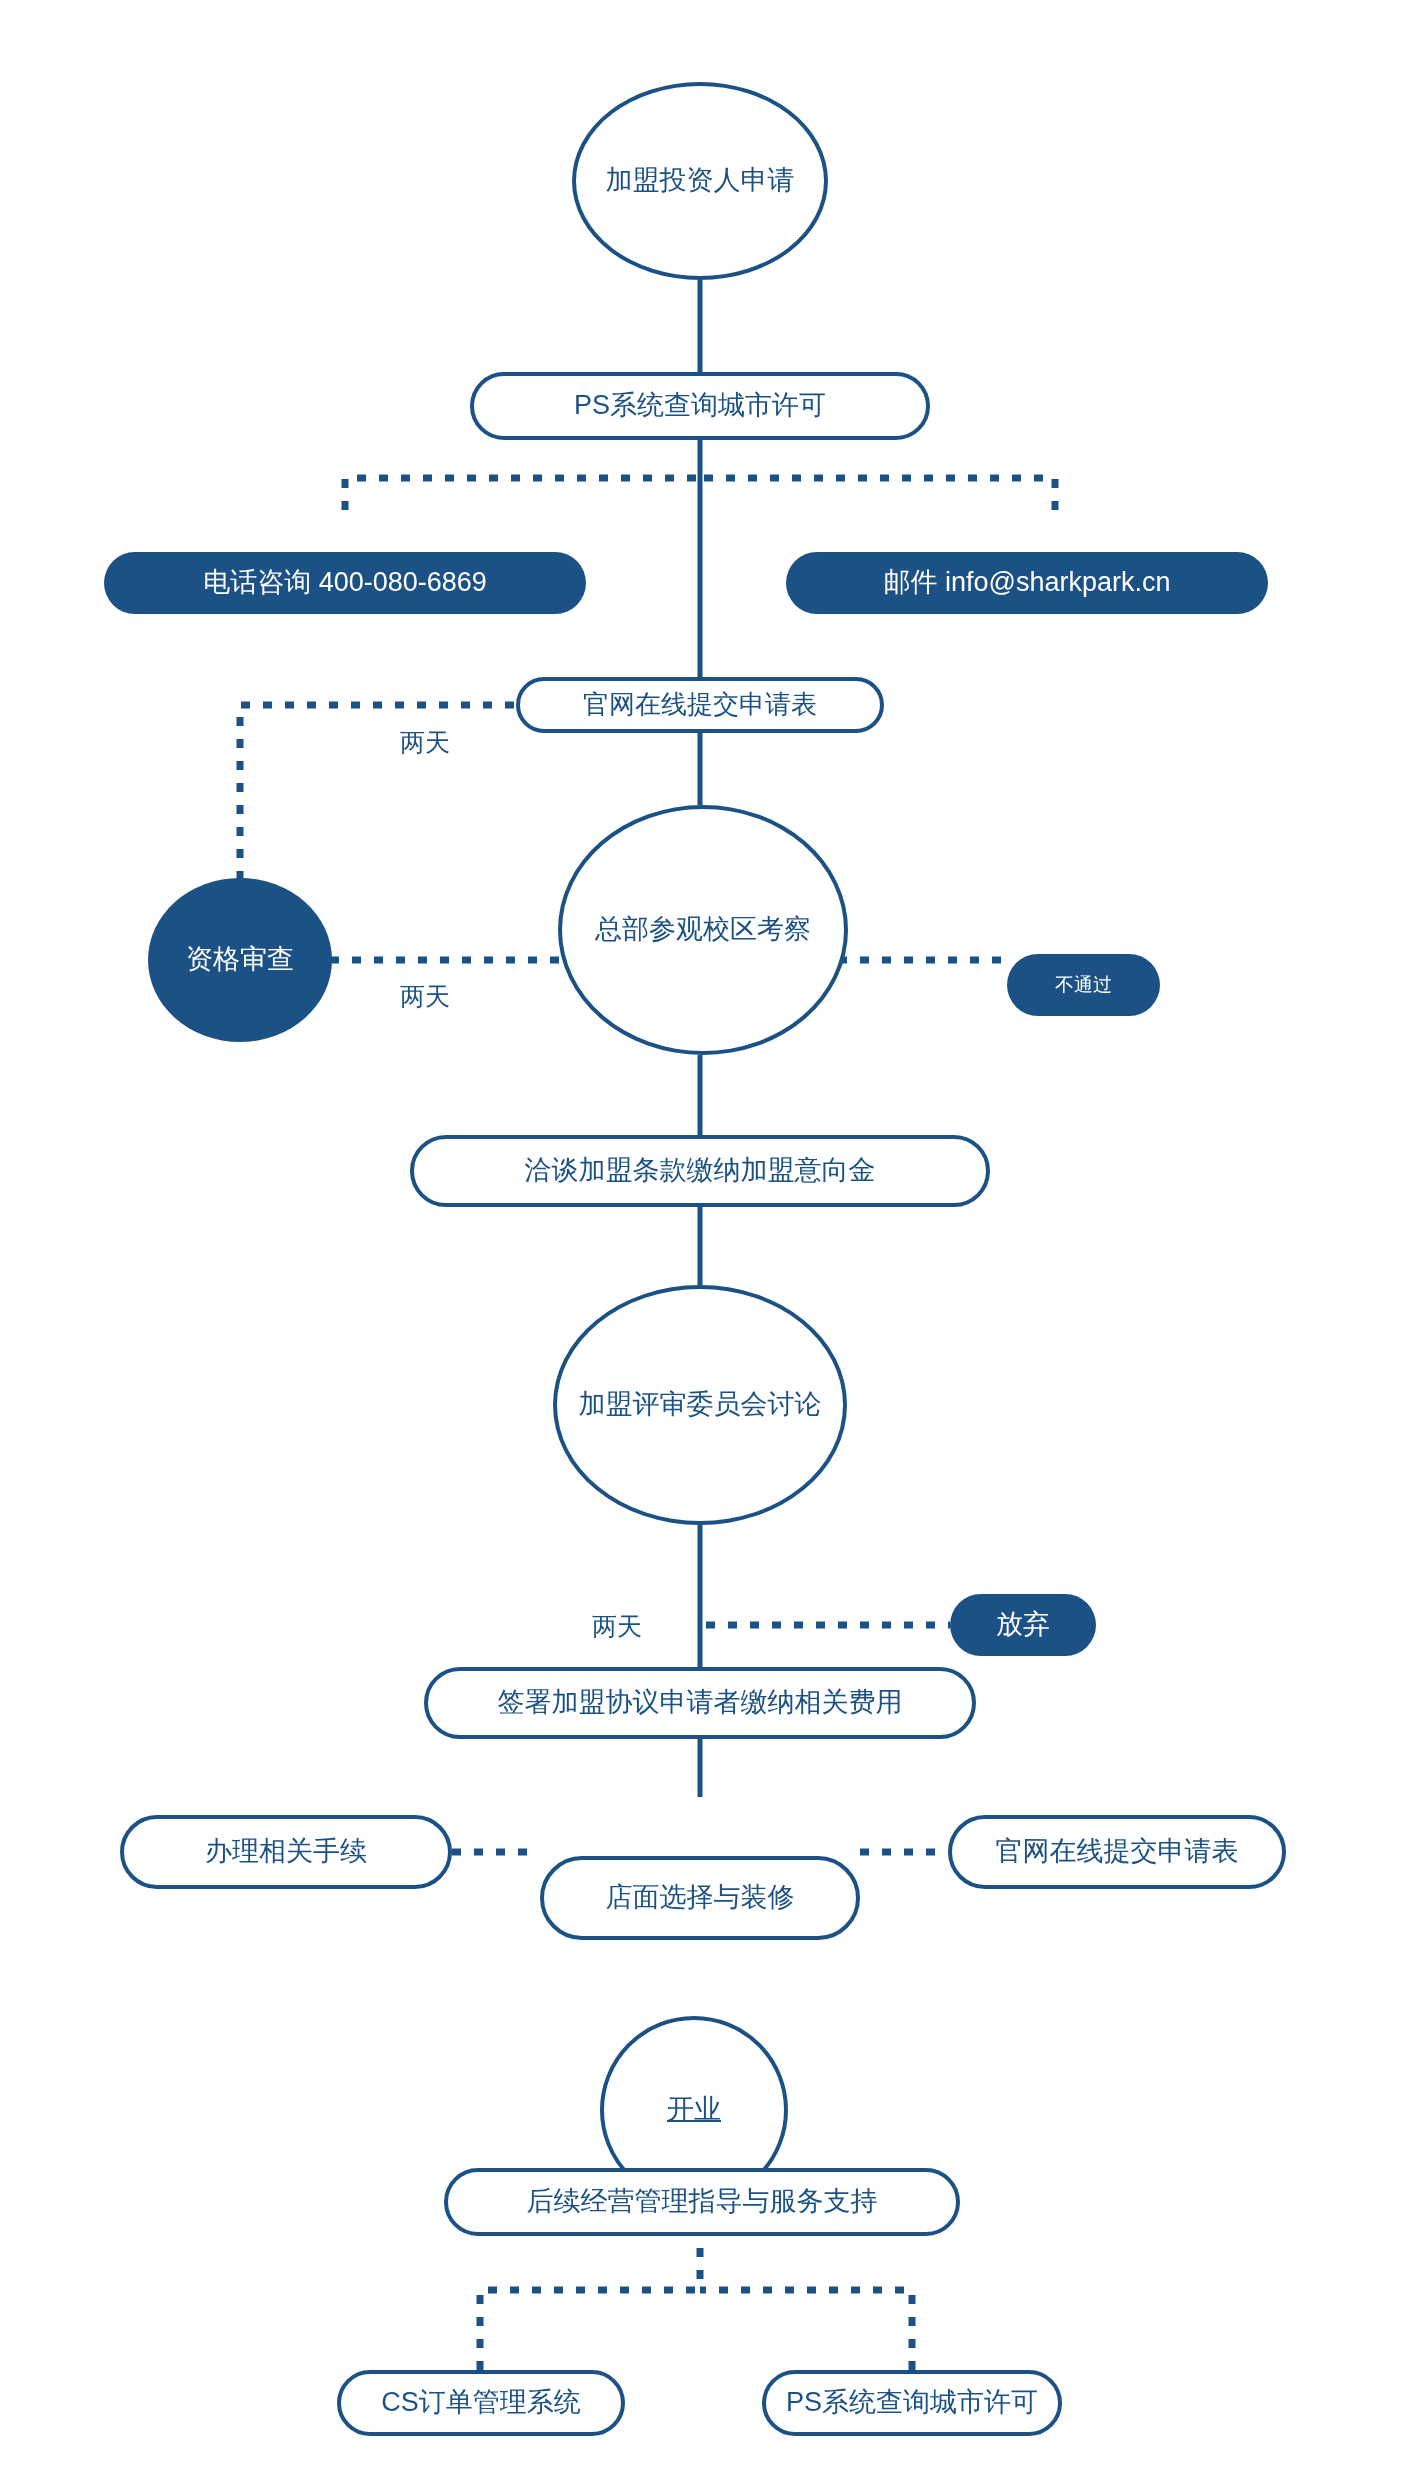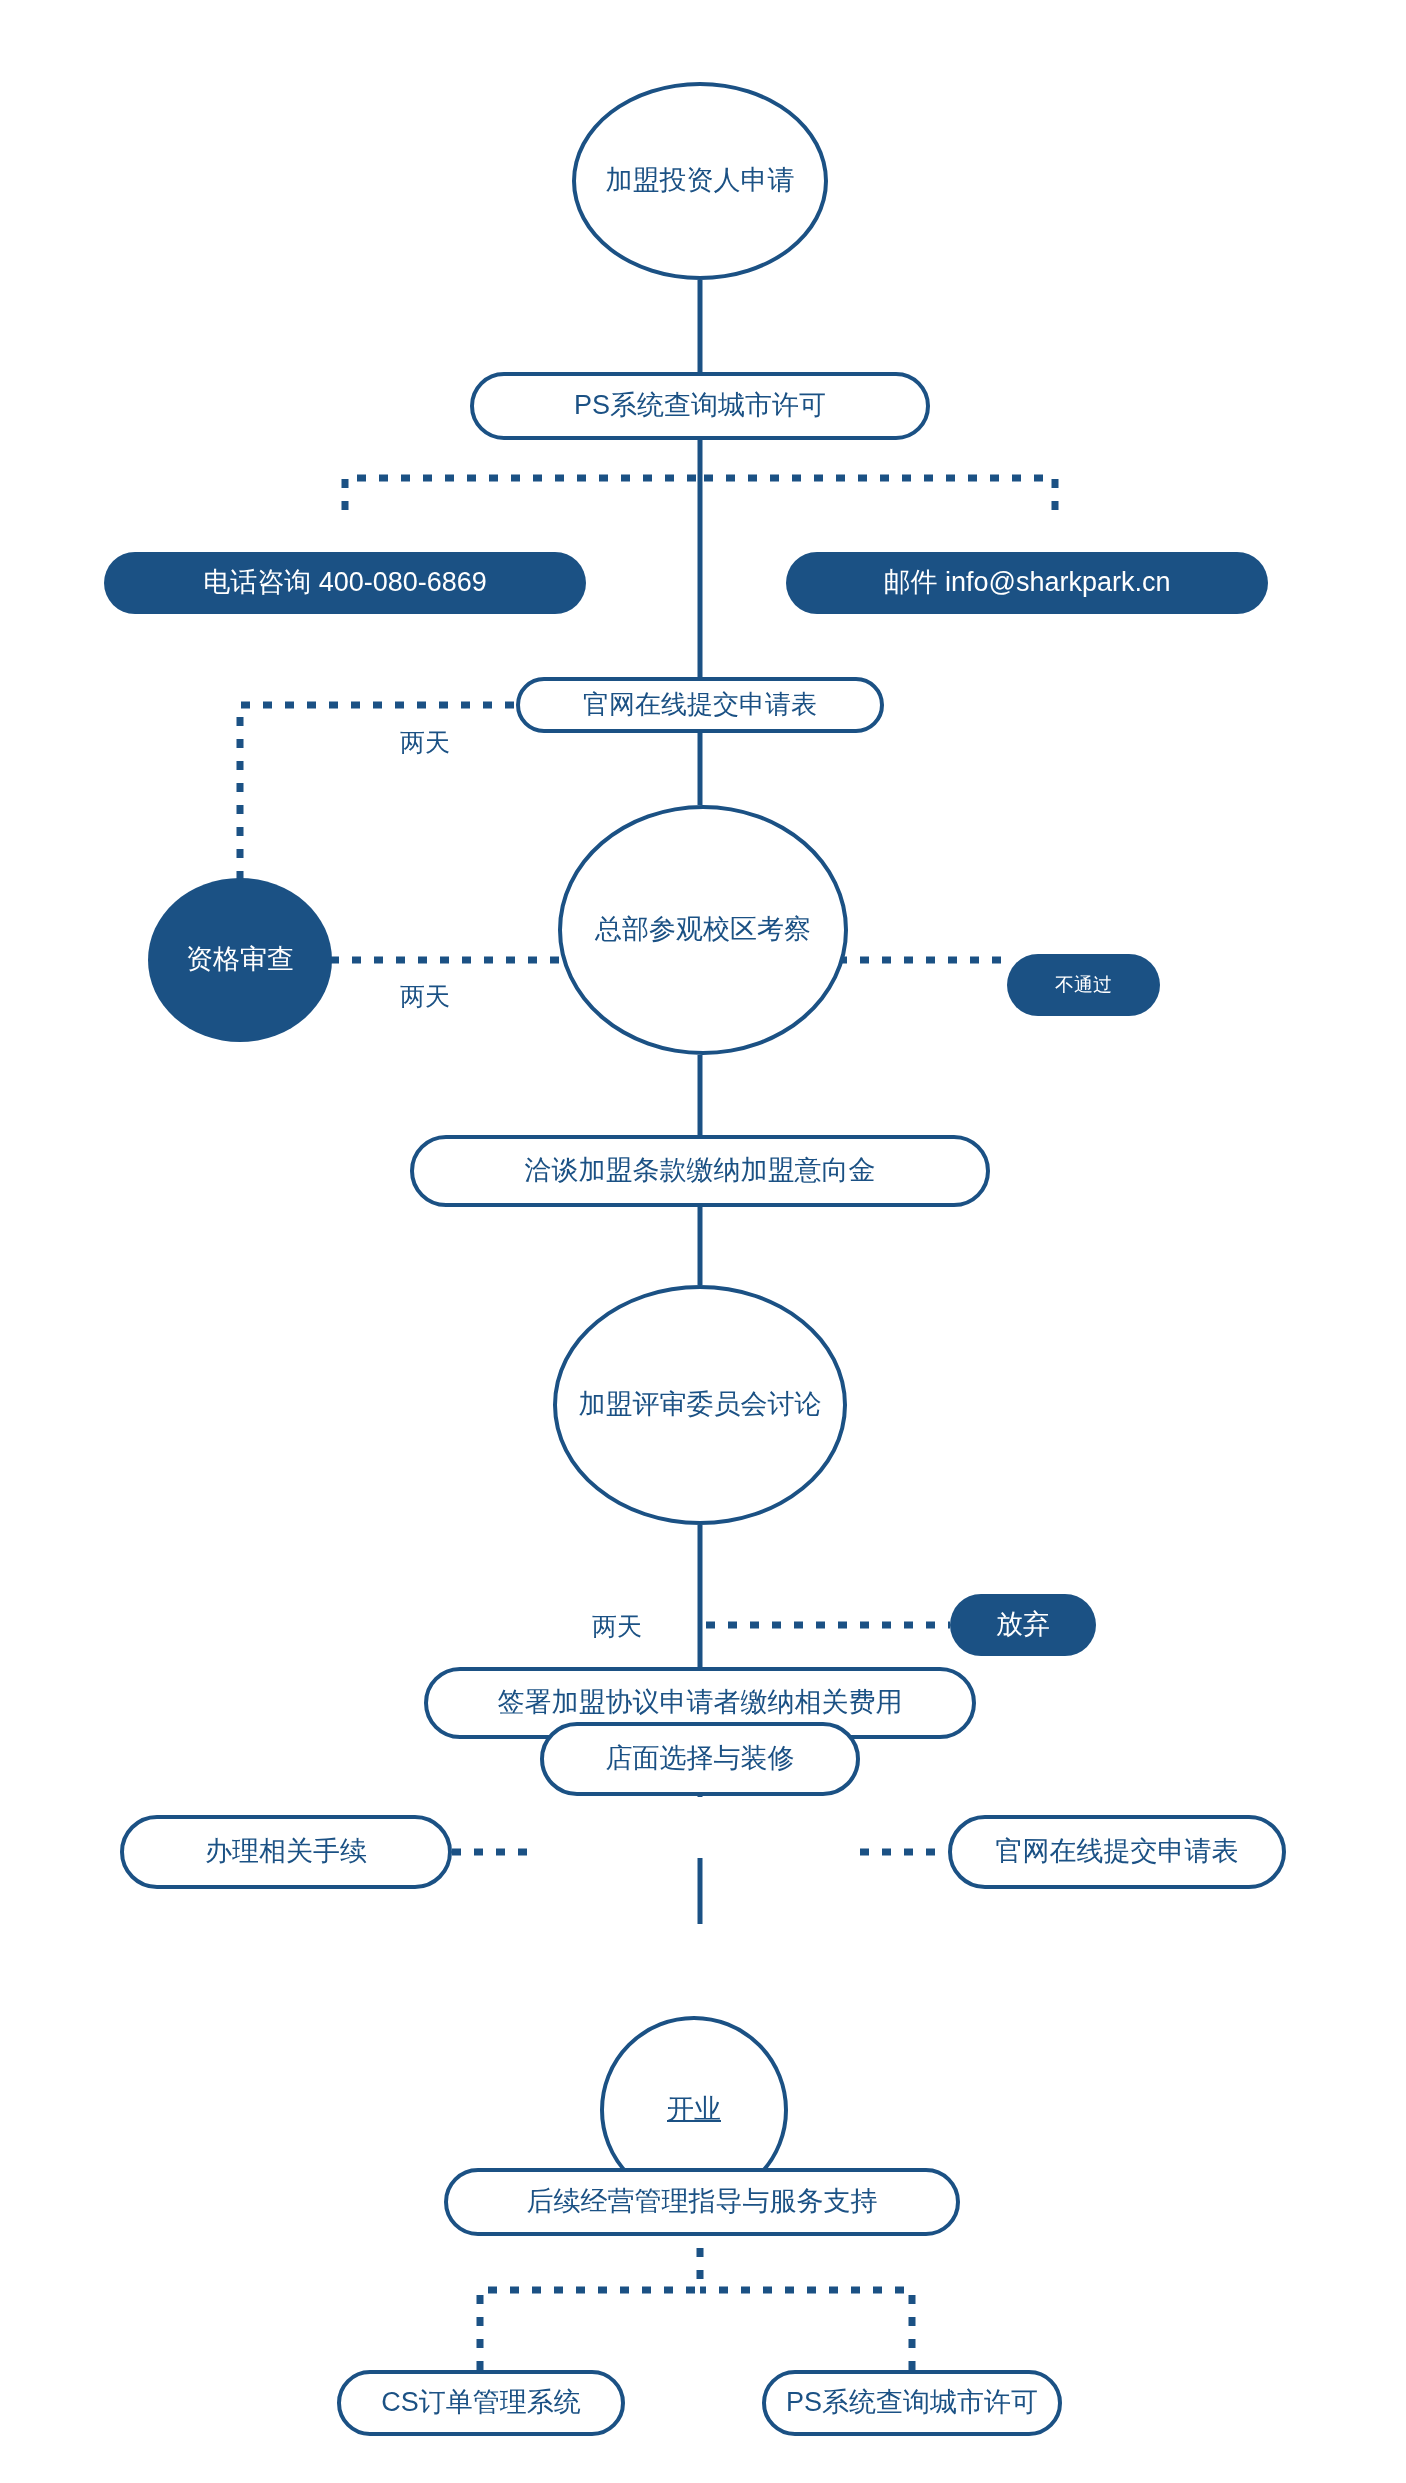--- a/index.html
+++ b/index.html
@@ -161,21 +161,21 @@
   </div>
 
   <div class="node pill" style="left:424px; top:1627px; width:552px; height:72px; font-size:27px;">
     <span>签署加盟协议申请者缴纳相关费用</span>
   </div>
 
   <div class="node pill" style="left:120px; top:1775px; width:332px; height:74px; font-size:27px;">
     <span>办理相关手续</span>
   </div>
 
-  <div class="node pill" style="left:540px; top:1682px; width:320px; height:74px; font-size:27px;font-family:Liberation Serif, serif;">
+  <div class="node pill" style="left:540px; top:1816px; width:320px; height:84px; font-size:27px;font-family:Liberation Serif, serif;">
     <span>店面选择与装修</span>
   </div>
 
   <div class="node pill" style="left:948px; top:1775px; width:338px; height:74px; font-size:27px;">
     <span>官网在线提交申请表</span>
   </div>
 
   <div class="node circle" style="left:600px; top:1976px; width:188px; height:188px; font-size:27px;text-decoration:underline;">
     <span>开业</span>
   </div>

